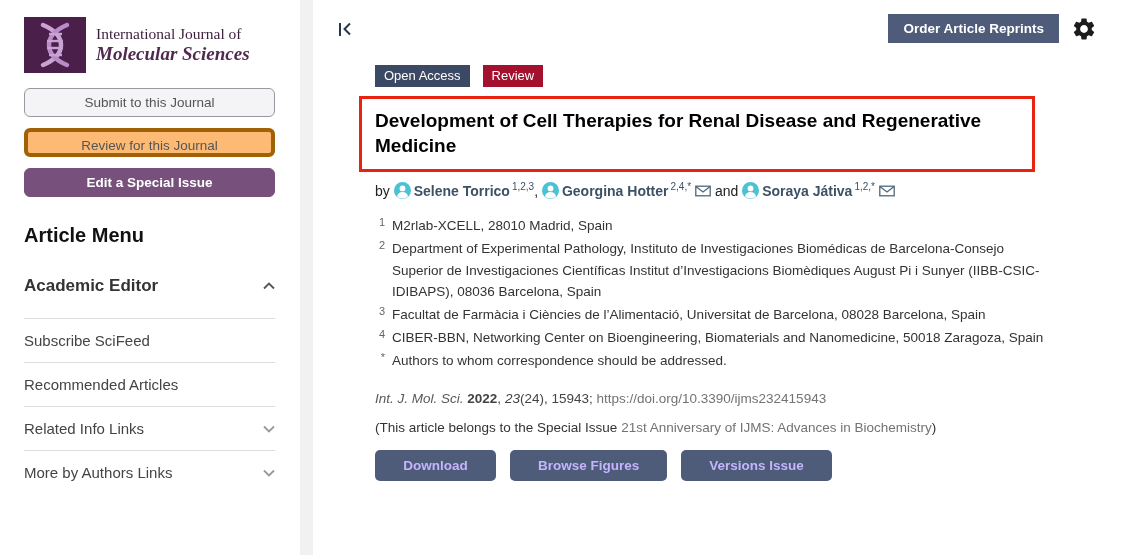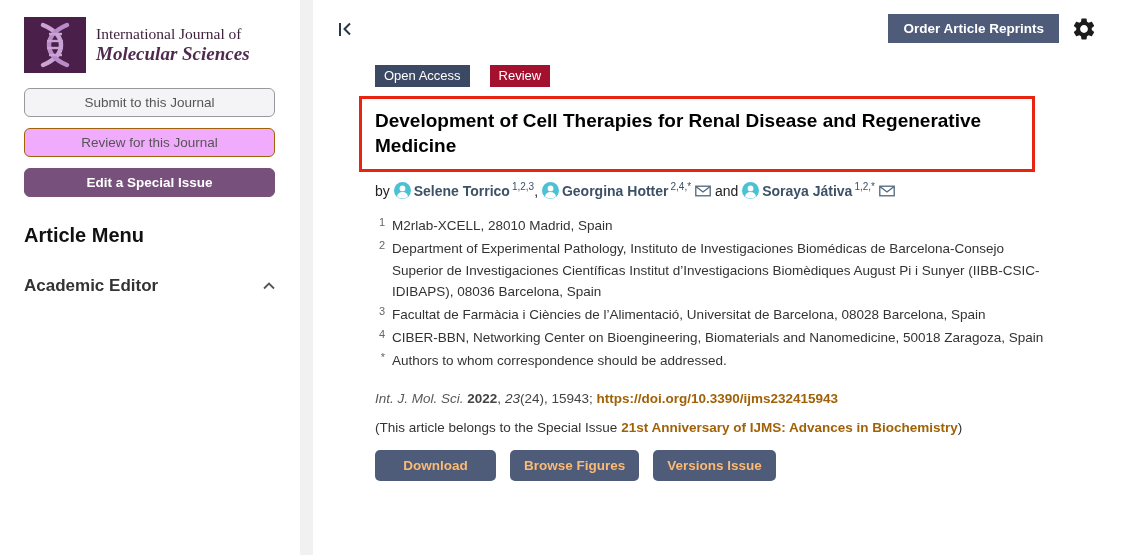--- a/index.html
+++ b/index.html
@@ -16,21 +16,21 @@
   .logo-box { width:62px; height:56px; background:#4a1f49; flex:none;
               display:flex; align-items:center; justify-content:center; }
   .journal-name { font-family:"Liberation Serif", serif; color:#3d1f3c; line-height:1.15; }
   .journal-name .jn1 { font-size:15.5px; }
   .journal-name .jn2 { font-size:19px; font-weight:bold; font-style:italic; color:#4f2a4e; }
   .side-btn {
     display:block; width:100%; height:29px; line-height:27px; text-align:center;
     border-radius:6px; font-size:13.5px; margin-bottom:11px; cursor:pointer;
   }
   .side-btn.submit { background:#f4f4f6; border:1px solid #98989f; color:#555; }
-  .side-btn.review { background:#f0abfc; border:1px solid #a16207; color:#555; }
+  .side-btn.review { background:#fdba74; border:4px solid #a16207; color:#555; }
   .side-btn.edit   { background:#77517b; border:1px solid #77517b; color:#fff; font-weight:bold; }
   .article-menu-title { font-size:20px; font-weight:bold; color:#111; margin:27px 0 0 0; }
   .editor-header { display:flex; justify-content:space-between; align-items:center; margin-top:29px; }
   .editor-header .label { font-size:17px; font-weight:bold; color:#333; }
   .editor-card { display:flex; align-items:center; gap:11px; margin-top:19px; }
   .avatar { width:33px; height:33px; flex:none; }
   .editor-name { font-size:13.5px; font-weight:bold; color:#333; }
   .side-links { margin-top:22px; }
   .side-link-row {
     display:flex; justify-content:space-between; align-items:center;
@@ -46,21 +46,21 @@
   .collapse-icon { display:flex; align-items:center; margin-top:8px; cursor:pointer; }
   .collapse-icon .bar { width:2px; height:13px; background:#27364a; margin-right:1px; }
   .top-right { display:flex; align-items:center; gap:12px; }
   .order-btn {
     background:#4e5b79; color:#fff; font-weight:bold; font-size:13.5px;
     padding:7px 15px; border-radius:0; cursor:pointer;
   }
   .gear-btn { cursor:pointer; display:flex; align-items:center; }
 
   .article { margin-left:36px; margin-top:22px; max-width:700px; }
-  .badges { display:flex; gap:20px; }
+  .badges { display:flex; gap:13px; }
   .badge { color:#fff; font-size:13px; padding:3px 9px 4px; }
   .badge.oa { background:#3c4964; }
   .badge.rev { background:#a3112f; }
 
   .title-box {
     border:3px solid #e8230f; width:676px; margin:9px 0 0 -16px; padding:9px 12px 11px 13px;
   }
   .article-title { font-size:19px; font-weight:bold; color:#000; line-height:1.32; margin:0; }
 
   .byline { margin-top:9px; font-size:14px; color:#222; }
@@ -70,31 +70,31 @@
   .mail-icon { vertical-align:-1px; cursor:pointer; }
 
   .affiliations { margin-top:16px; font-size:13.5px; color:#333; max-width:676px; }
   .aff-row { display:flex; margin-bottom:1px; line-height:1.62; }
   .aff-marker { flex:none; width:10px; margin-right:7px; color:#666; font-size:11px;
                 position:relative; top:-1px; text-align:right; }
 
   .citation { margin-top:19px; font-size:13.5px; color:#444; }
   .cite-abbrev { font-style:italic; color:#595959; }
   .cite-vol { font-style:italic; }
-  .doi-link, .si-link { color:#a16207; font-weight:bold; cursor:pointer; text-decoration:none; }
+  .doi-link, .si-link { color:#737373; font-weight:normal; cursor:pointer; text-decoration:none; }
 
   .history { margin-top:15px; font-size:13.5px; color:#333; line-height:1.65; max-width:676px; }
   .history b { color:#222; }
 
   .special { margin-top:14px; font-size:13.5px; color:#333; }
 
   .action-row { margin-top:15px; display:flex; gap:14px; }
   .action-btn {
-    background:#4e5b79; color:#fdba74; font-weight:bold; font-size:13.5px;
-    min-width:121px; text-align:center; padding:8px 14px; border-radius:5px; cursor:pointer;
+    background:#4e5b79; color:#c4b5fd; font-weight:bold; font-size:13.5px;
+    min-width:121px; text-align:center; padding:8px 28px; border-radius:5px; cursor:pointer;
   }
 </style>
 </head>
 <body>
 
 <div class="page">
 
   <div class="sidebar">
 
     <div class="logo-row">
@@ -121,20 +121,40 @@
     <h2 class="article-menu-title">Article Menu</h2>
 
     <div class="editor-header">
       <span class="label">Academic Editor</span>
       <svg width="12" height="8" viewBox="0 0 12 8">
         <path d="M1 6.5 L6 1.5 L11 6.5" stroke="#555" stroke-width="1.8" fill="none"></path>
       </svg>
     </div>
 
 
+    <div class="side-links">
+      <div class="side-link-row">
+        <span>Subscribe SciFeed</span>
+      </div>
+      <div class="side-link-row">
+        <span>Recommended Articles</span>
+      </div>
+      <div class="side-link-row">
+        <span>Related Info Links</span>
+        <svg width="12" height="8" viewBox="0 0 12 8">
+          <path d="M1 1.5 L6 6.5 L11 1.5" stroke="#999" stroke-width="1.8" fill="none"></path>
+        </svg>
+      </div>
+      <div class="side-link-row">
+        <span>More by Authors Links</span>
+        <svg width="12" height="8" viewBox="0 0 12 8">
+          <path d="M1 1.5 L6 6.5 L11 1.5" stroke="#999" stroke-width="1.8" fill="none"></path>
+        </svg>
+      </div>
+    </div>
   </div>
 
   <div class="v-divider"></div>
 
   <div class="main">
 
     <div class="main-top">
       <div class="collapse-icon">
         <div class="bar"></div>
         <svg width="10" height="14" viewBox="0 0 10 14">

